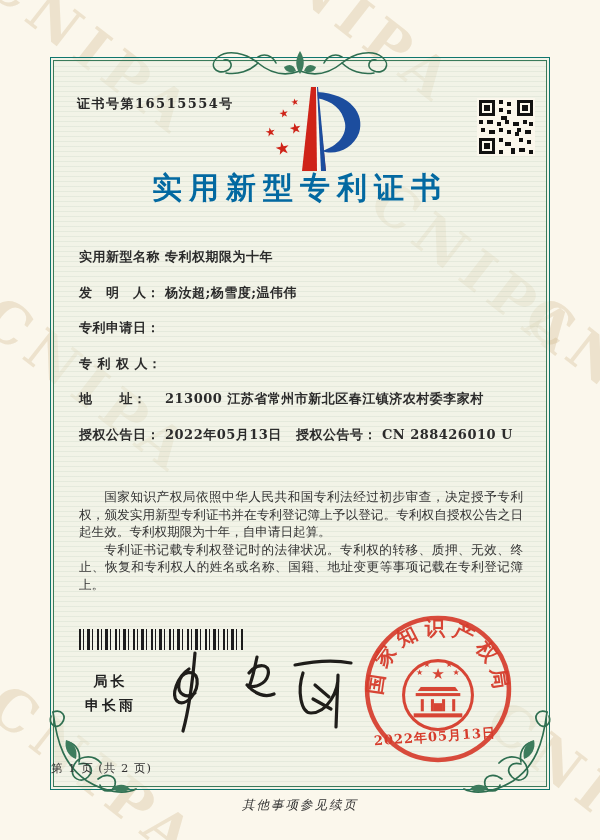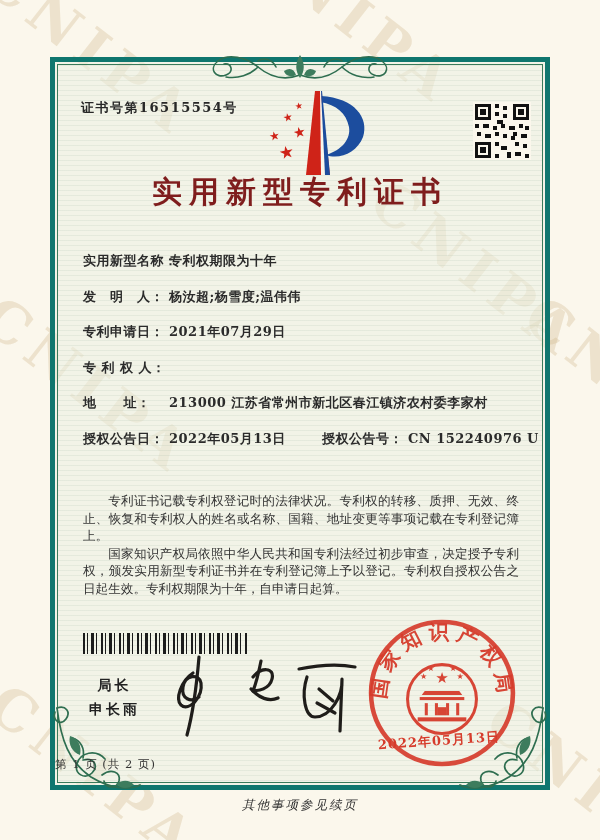--- a/index.html
+++ b/index.html
@@ -6,46 +6,46 @@
   body{width:600px;height:840px;font-family:"DejaVu Serif","Liberation Serif",serif;}
   .page{position:relative;width:600px;height:840px;background:#fbf7ec;overflow:hidden;}
 
   
   .wm{position:absolute;z-index:0;font-weight:700;font-size:56px;letter-spacing:9px;
       color:rgba(206,180,134,0.30);transform:rotate(38deg);white-space:nowrap;pointer-events:none;
       font-family:"DejaVu Serif","Liberation Serif",serif;}
 
   
   .frame{position:absolute;left:50px;top:57px;right:50px;bottom:50px;z-index:1;
-         border:5px solid #0f766e;background:rgba(235,240,228,0.55);}
+         border:1px solid #0f766e;background:rgba(235,240,228,0.55);}
   .frame .inner-line{position:absolute;inset:2px;border:1px solid #3a7a5a;pointer-events:none;
       background:repeating-linear-gradient(180deg,rgba(110,150,125,0.10) 0px,rgba(110,150,125,0.10) 1px,rgba(0,0,0,0) 1px,rgba(0,0,0,0) 5px);}
 
   .orn-top{position:absolute;left:50%;top:-17px;transform:translateX(-50%);}
   .orn-bl{position:absolute;left:-5px;bottom:-7px;}
   .orn-br{position:absolute;right:-5px;bottom:-7px;transform:scaleX(-1);}
 
   .content{position:absolute;inset:0;z-index:2;}
 
   .cert-no{position:absolute;left:26px;top:37px;font-size:13px;font-weight:600;
            letter-spacing:1.5px;color:#272727;}
 
   .logo{position:absolute;left:196px;top:26px;}
   .logo-star{position:absolute;color:#cf2318;line-height:1;transform:rotate(-12deg);}
 
   .qr{position:absolute;right:14px;top:40px;}
 
   .title{position:absolute;left:0;right:0;top:110px;text-align:center;font-size:30px;
-         font-weight:700;letter-spacing:7px;color:#7f1d1d;}
+         font-weight:700;letter-spacing:7px;color:#0369a1;}
 
   .fields{position:absolute;left:28px;right:24px;top:189px;}
   .frow{display:flex;height:35.6px;line-height:20px;font-size:13px;font-weight:600;color:#2b2b2b;}
   .flabel{width:86px;flex:0 0 86px;white-space:nowrap;letter-spacing:0.5px;}
   .fvalue{white-space:nowrap;letter-spacing:0.5px;}
-  .pair2{margin-left:36px;display:flex;}
+  .pair2{margin-left:14px;display:flex;}
 
   .paras{position:absolute;left:28px;right:26px;top:430px;font-size:12.6px;line-height:17.6px;
          color:#333;text-align:justify;}
   .paras p{margin:0;text-indent:2em;font-weight:500;}
 
   .barcode{position:absolute;left:28px;top:571px;width:164px;height:21px;
     background:repeating-linear-gradient(90deg,#1c1c1c 0 2px,rgba(0,0,0,0) 2px 4px,#1c1c1c 4px 5px,rgba(0,0,0,0) 5px 8px,#1c1c1c 8px 11px,rgba(0,0,0,0) 11px 13px,#1c1c1c 13px 14px,rgba(0,0,0,0) 14px 18px);}
 
   .officer{position:absolute;left:34px;top:611px;font-size:14px;font-weight:700;
            color:#222;letter-spacing:3px;line-height:24px;text-align:center;}
@@ -155,42 +155,41 @@
         <div class="frow">
           <span class="flabel">实用新型名称：</span>
           <span class="fvalue">专利权期限为十年</span>
         </div>
         <div class="frow">
           <span class="flabel">发　明　人：</span>
           <span class="fvalue">杨汝超;杨雪度;温伟伟</span>
         </div>
         <div class="frow">
           <span class="flabel">专利申请日：</span>
-          <span class="fvalue">2021年07月29日</span>
         </div>
         <div class="frow">
           <span class="flabel">专 利 权 人：</span>
         </div>
         <div class="frow">
           <span class="flabel">地　　址：</span>
           <span class="fvalue">213000 江苏省常州市新北区春江镇济农村委李家村</span>
         </div>
         <div class="frow">
           <span class="flabel">授权公告日：</span>
           <span class="fvalue">2022年05月13日</span>
           <span class="pair2">
             <span class="flabel">授权公告号：</span>
-            <span class="fvalue">CN 152240976 U</span>
+            <span class="fvalue">CN 288426010 U</span>
           </span>
         </div>
       </div>
 
       <div class="paras">
+        <p>国家知识产权局依照中华人民共和国专利法经过初步审查，决定授予专利权，颁发实用新型专利证书并在专利登记簿上予以登记。专利权自授权公告之日起生效。专利权期限为十年，自申请日起算。</p>
         <p>专利证书记载专利权登记时的法律状况。专利权的转移、质押、无效、终止、恢复和专利权人的姓名或名称、国籍、地址变更等事项记载在专利登记簿上。</p>
-        <p>国家知识产权局依照中华人民共和国专利法经过初步审查，决定授予专利权，颁发实用新型专利证书并在专利登记簿上予以登记。专利权自授权公告之日起生效。专利权期限为十年，自申请日起算。</p>
       </div>
 
       <div class="barcode"></div>
 
       <div class="officer">
         <div>局长</div>
         <div>申长雨</div>
       </div>
 
       <svg class="signature" width="230" height="100" viewBox="0 0 230 100">

